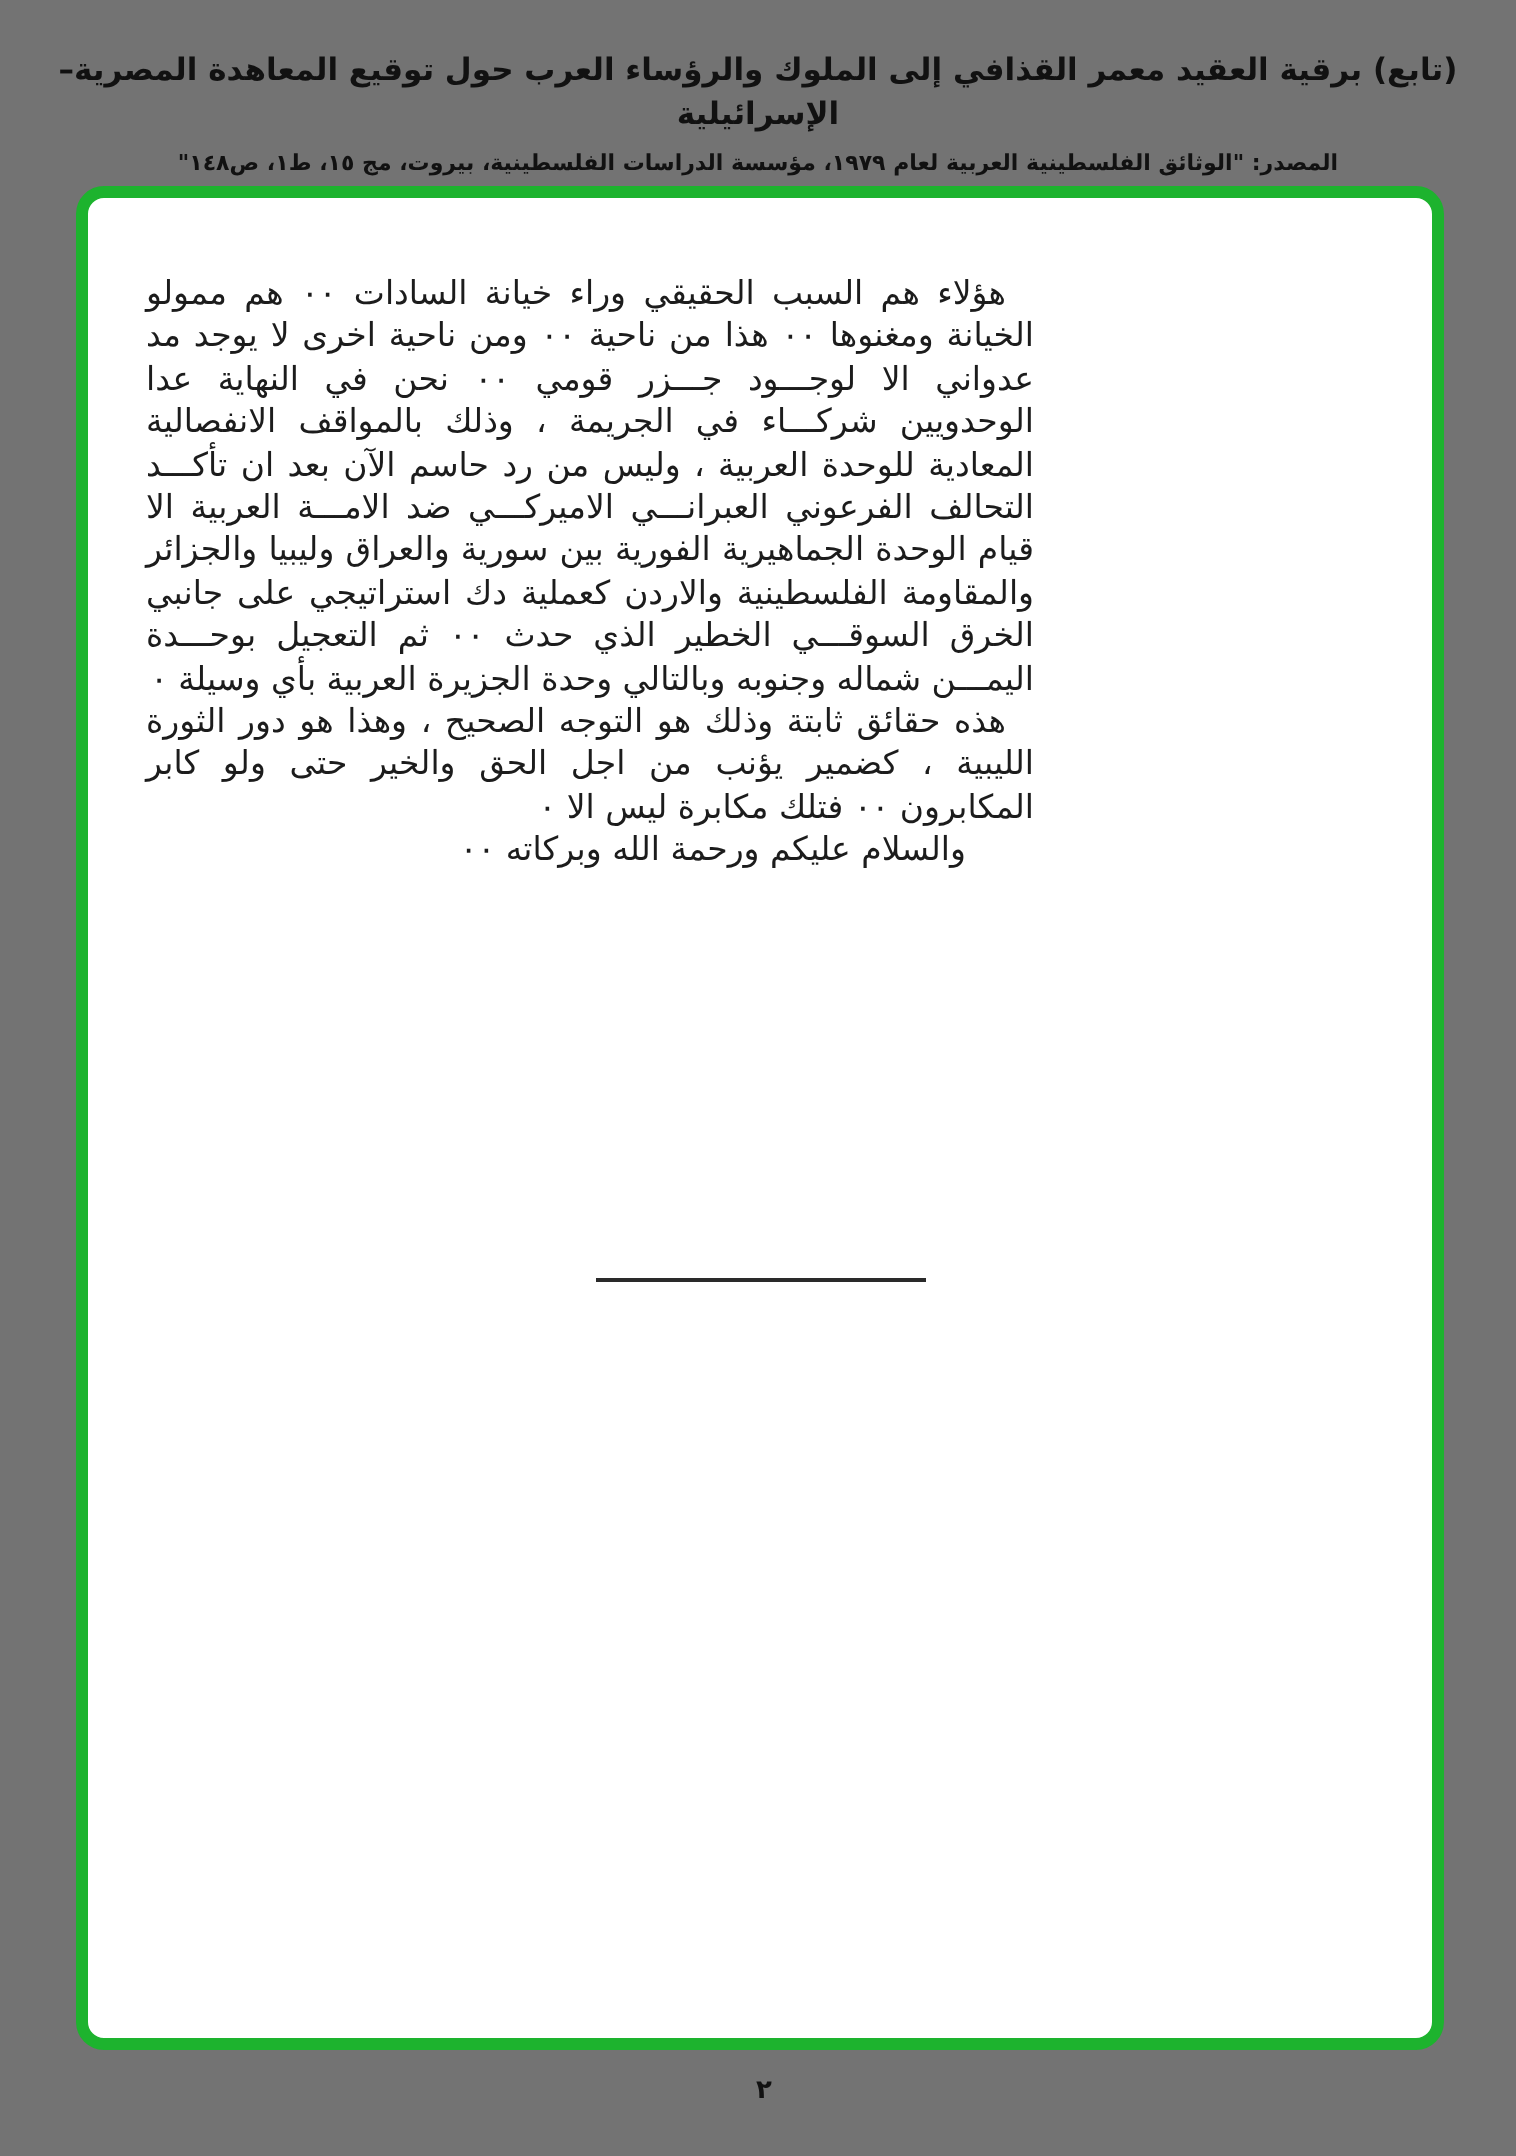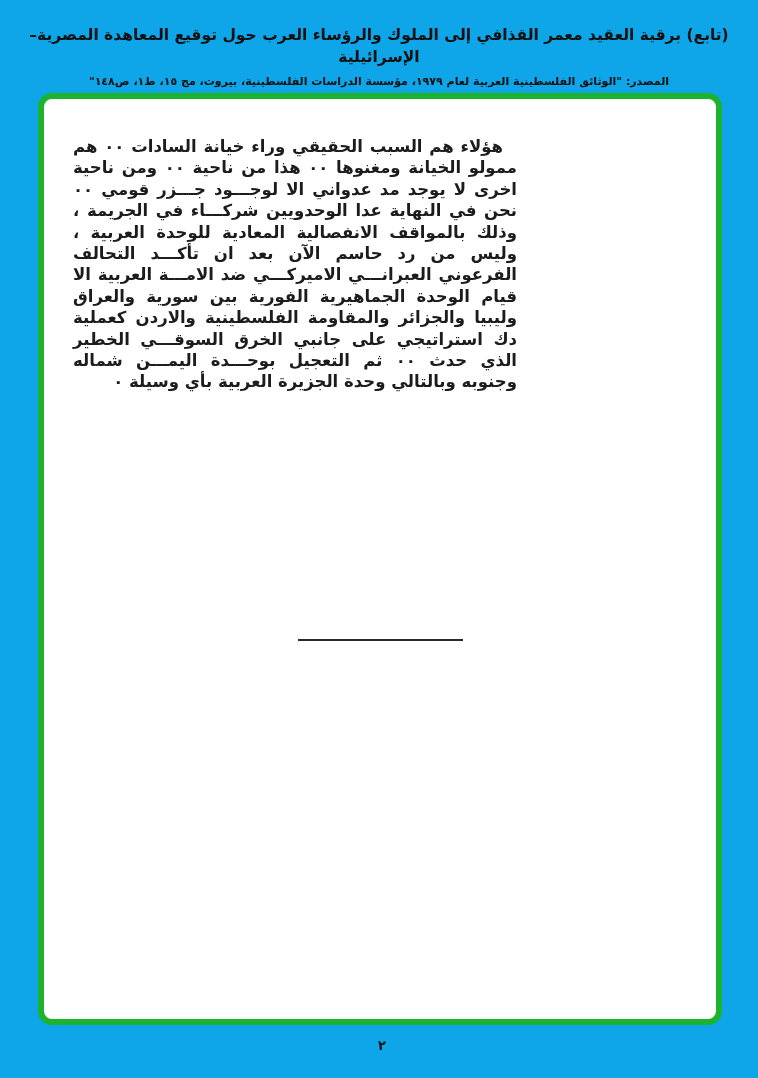--- a/index.html
+++ b/index.html
@@ -1,21 +1,21 @@
 <!DOCTYPE html>
 <html lang="ar"><head>
 <meta charset="utf-8">
 <style>
   * { margin: 0; padding: 0; box-sizing: border-box; }
   html, body { background: #ffffff; }
   .page {
     position: relative;
     width: 758px;
     height: 1078px;
-    background: #0ea5e9;
+    background: #737373;
     font-family: "DejaVu Sans", sans-serif;
     color: #1a1a1a;
     overflow: hidden;
   }
   .header {
     position: absolute;
     top: 24px;
     left: 0;
     width: 758px;
     text-align: center;
@@ -50,21 +50,20 @@
     width: 444px;
     direction: rtl;
     text-align: justify;
     font-size: 16.5px;
     line-height: 21.4px;
     color: #1c1c1c;
   }
   .document-text p {
     margin: 0;
     text-indent: 14px;
-    font-weight: bold;
   }
   .closing-line {
     margin: 0;
     padding-right: 20px;
     text-align: right;
   }
   .divider-line {
     position: absolute;
     left: 298px;
     top: 639px;
@@ -90,19 +89,21 @@
 
   <div class="header">
     <div class="header-title">(تابع)  برقية العقيد معمر القذافي إلى الملوك والرؤساء العرب حول توقيع المعاهدة المصرية– الإسرائيلية</div>
     <div class="header-source">المصدر: "الوثائق الفلسطينية العربية لعام ١٩٧٩،  مؤسسة الدراسات الفلسطينية، بيروت، مج ١٥، ط١، ص١٤٨"</div>
   </div>
 
   <div class="document-frame"></div>
 
   <div class="document-text">
     <p>هؤلاء هم السبب الحقيقي وراء خيانة السادات ٠٠ هم ممولو الخيانة ومغنوها ٠٠ هذا من ناحية ٠٠ ومن ناحية اخرى لا يوجد مد عدواني الا لوجـــود جـــزر قومي ٠٠ نحن في النهاية عدا الوحدويين شركـــاء في الجريمة ، وذلك بالمواقف الانفصالية المعادية للوحدة العربية ، وليس من رد حاسم الآن بعد ان تأكـــد التحالف الفرعوني العبرانـــي الاميركـــي ضد الامـــة العربية الا قيام الوحدة الجماهيرية الفورية بين سورية والعراق وليبيا والجزائر والمقاومة الفلسطينية والاردن كعملية دك استراتيجي على جانبي الخرق السوقـــي الخطير الذي حدث ٠٠ ثم التعجيل بوحـــدة اليمـــن شماله وجنوبه وبالتالي وحدة الجزيرة العربية بأي وسيلة ٠</p>
+    <p>هذه حقائق ثابتة وذلك هو التوجه الصحيح ، وهذا هو دور الثورة الليبية ، كضمير يؤنب من اجل الحق والخير حتى ولو كابر المكابرون ٠٠ فتلك مكابرة ليس الا ٠</p>
+    <p class="closing-line">والسلام عليكم ورحمة الله وبركاته ٠٠</p>
   </div>
 
   <div class="divider-line"></div>
 
   <div class="page-number">٢</div>
 
 </div>
 
 </body></html>

